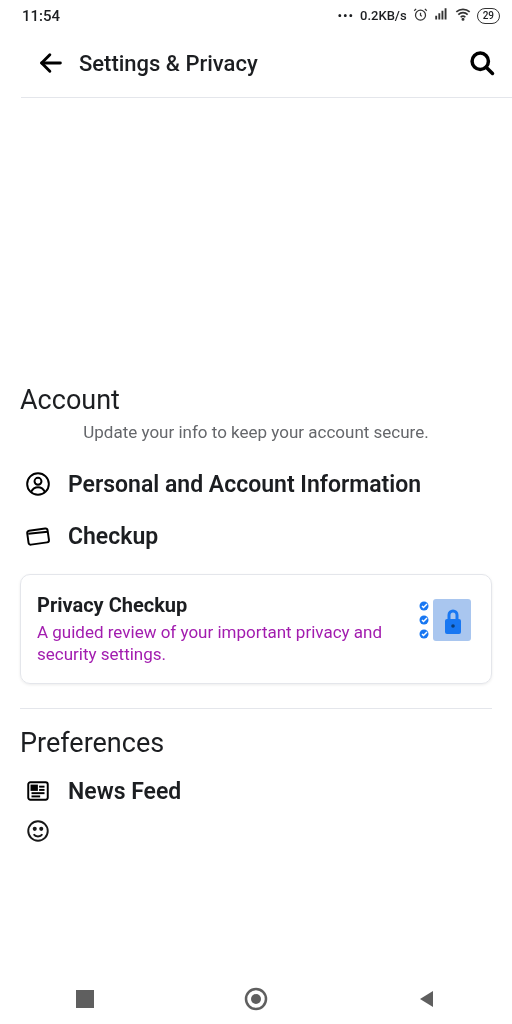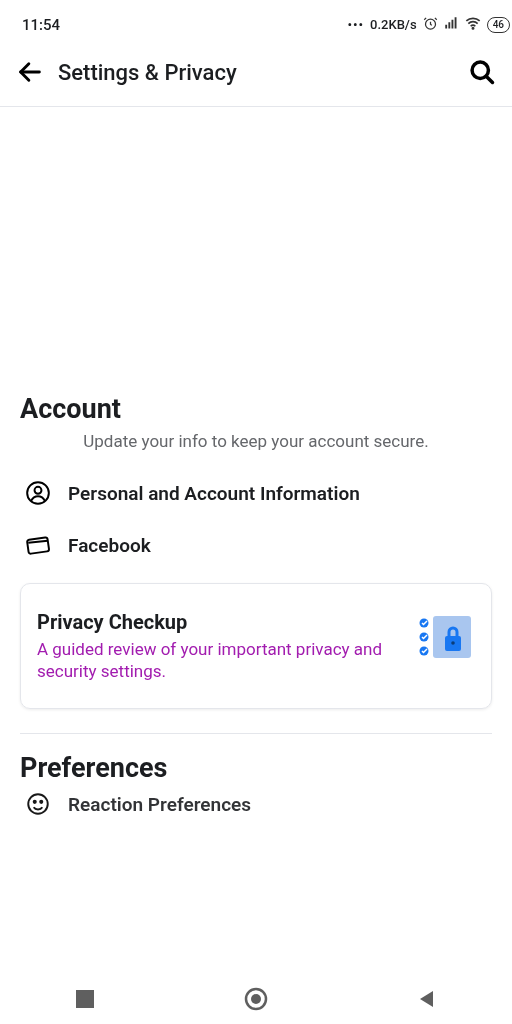--- a/index.html
+++ b/index.html
@@ -9,83 +9,83 @@
     font-family: -apple-system, BlinkMacSystemFont, "Segoe UI", Roboto, Helvetica, Arial, sans-serif;
     background: #fff;
     color: #1c1e21;
     overflow: hidden;
     position: relative;
   }
   .status-bar {
     display: flex;
     justify-content: space-between;
     align-items: center;
-    padding: 6px 2px 6px 22px;
+    padding: 6px 12px 6px 22px;
     font-size: 15px;
     font-weight: 500;
-    margin-top: 9px;
   }
   .status-right {
     display: flex;
     align-items: center;
     gap: 6px;
     font-size: 13px;
   }
   .battery-pill {
     border: 1.5px solid #333;
     border-radius: 9px;
     padding: 0 5px;
     font-size: 10px;
     line-height: 14px;
   }
   .header {
     display: flex;
     align-items: center;
     padding: 16px 14px 18px 14px;
     border-bottom: 1px solid #e4e6eb;
+    margin-left: 21px;
   }
   .back-btn { width: 32px; height: 32px; display: flex; align-items: center; justify-content: center; cursor: pointer; }
   .header-title {
     font-size: 22px;
     font-weight: 500;
     margin-left: 12px;
     flex: 1;
   }
   .search-btn { width: 32px; height: 32px; display: flex; align-items: center; justify-content: center; cursor: pointer; }
   .content { padding: 0 20px; }
   .spacer { height: 286px; }
   .section-title {
     font-size: 27px;
-    font-weight: 700;
+    font-weight: 400;
     margin-bottom: 6px;
   }
   .section-sub {
     font-size: 17px;
     color: #65676b;
     margin-bottom: 16px;
     text-align: center;
   }
   .menu-item {
     display: flex;
     align-items: center;
     gap: 16px;
     padding: 12px 4px;
     cursor: pointer;
   }
   .menu-item.highlighted {
     border: 2.5px solid #c62828;
     padding: 10px 6px;
   }
   .menu-icon { width: 28px; height: 28px; flex-shrink: 0; display: flex; align-items: center; justify-content: center; }
-  .menu-label { font-size: 19px; font-weight: 600; text-align: right; }
+  .menu-label { font-size: 23px; font-weight: 600; text-align: right; }
   .card {
     border: 1px solid #e4e6eb;
     border-radius: 10px;
     box-shadow: 0 1px 3px rgba(0,0,0,0.08);
-    padding: 26px 16px;
+    padding: 18px 16px;
     display: flex;
     gap: 14px;
     margin-top: 12px;
     cursor: pointer;
   }
   .card-text { flex: 1; }
   .card-title { font-size: 20px; font-weight: 700; margin-bottom: 4px; }
   .card-sub { font-size: 17px; color: #a21caf; line-height: 1.3; }
   .card-icon { width: 64px; height: 54px; flex-shrink: 0; }
   .divider {
@@ -128,21 +128,21 @@
         </svg>
     </span>
     <span>
       <svg width="16" height="16" viewBox="0 0 24 24" fill="none" stroke="#333" stroke-width="2.5">
           <path d="M2 8.82a15 15 0 0 1 20 0"></path>
           <path d="M5 12.86a10 10 0 0 1 14 0"></path>
           <path d="M8.5 16.9a5 5 0 0 1 7 0"></path>
           <circle cx="12" cy="20" r="1" fill="#333"></circle>
         </svg>
     </span>
-    <span class="battery-pill">46</span>
+    <span class="battery-pill">29</span>
   </div>
 </div>
 
 <div class="header">
   <div class="back-btn">
     <svg width="28" height="28" viewBox="0 0 24 24" fill="none" stroke="#000" stroke-width="2.5" stroke-linecap="round" stroke-linejoin="round">
         <line x1="20" y1="12" x2="4" y2="12"></line>
         <polyline points="11 5 4 12 11 19"></polyline>
       </svg>
   </div>
@@ -173,21 +173,21 @@
   </div>
 
 
   <div class="menu-item">
     <span class="menu-icon">
       <svg width="26" height="26" viewBox="0 0 24 24" fill="none" stroke="#000" stroke-width="1.8">
           <rect x="2.5" y="6" width="19" height="13" rx="2" transform="rotate(-8 12 12)"></rect>
           <line x1="3" y1="10" x2="21" y2="8"></line>
         </svg>
     </span>
-    <span class="menu-label">Facebook</span>
+    <span class="menu-label">Checkup</span>
   </div>
 
   <div class="card">
     <div class="card-text">
       <div class="card-title">Privacy Checkup</div>
       <div class="card-sub">A guided review of your important privacy and security settings.</div>
     </div>
     <div class="card-icon">
       <svg width="64" height="54" viewBox="0 0 64 54">
         <rect x="22" y="6" width="38" height="42" rx="3" fill="#a9c6ef"></rect>
@@ -201,31 +201,43 @@
         <circle cx="13" cy="41" r="4.5" fill="#1877f2"></circle>
           <path d="M11 41l1.5 1.5L16 39" stroke="#fff" stroke-width="1.5" fill="none"></path>
       </svg>
     </div>
   </div>
 
   <hr class="divider">
 
   <div class="section-title">Preferences</div>
 
+  <div class="menu-item">
+    <span class="menu-icon">
+      <svg width="26" height="26" viewBox="0 0 24 24" fill="none" stroke="#000" stroke-width="1.8">
+          <rect x="3" y="4" width="18" height="16" rx="2"></rect>
+          <rect x="6" y="7" width="5" height="4" fill="#000"></rect>
+          <line x1="13" y1="8" x2="18" y2="8"></line>
+          <line x1="13" y1="11" x2="18" y2="11"></line>
+          <line x1="6" y1="14" x2="18" y2="14"></line>
+          <line x1="6" y1="17" x2="14" y2="17"></line>
+        </svg>
+    </span>
+    <span class="menu-label">News Feed</span>
+  </div>
 
   <div class="menu-item" style="overflow:hidden; height:28px; opacity:0.9;">
     <span class="menu-icon">
       <svg width="26" height="26" viewBox="0 0 24 24" fill="none" stroke="#000" stroke-width="1.8">
           <circle cx="12" cy="12" r="9"></circle>
           <circle cx="9" cy="10" r="1" fill="#000"></circle>
           <circle cx="15" cy="10" r="1" fill="#000"></circle>
           <path d="M8 15c1 1.5 2.5 2 4 2s3-.5 4-2"></path>
         </svg>
     </span>
-    <span class="menu-label">Reaction Preferences</span>
   </div>
 </div>
 
 <div class="nav-bar">
   <div class="nav-btn">
     <svg width="18" height="18" viewBox="0 0 18 18">
         <rect width="18" height="18" fill="#5f5f5f"></rect>
       </svg>
   </div>
   <div class="nav-btn">

